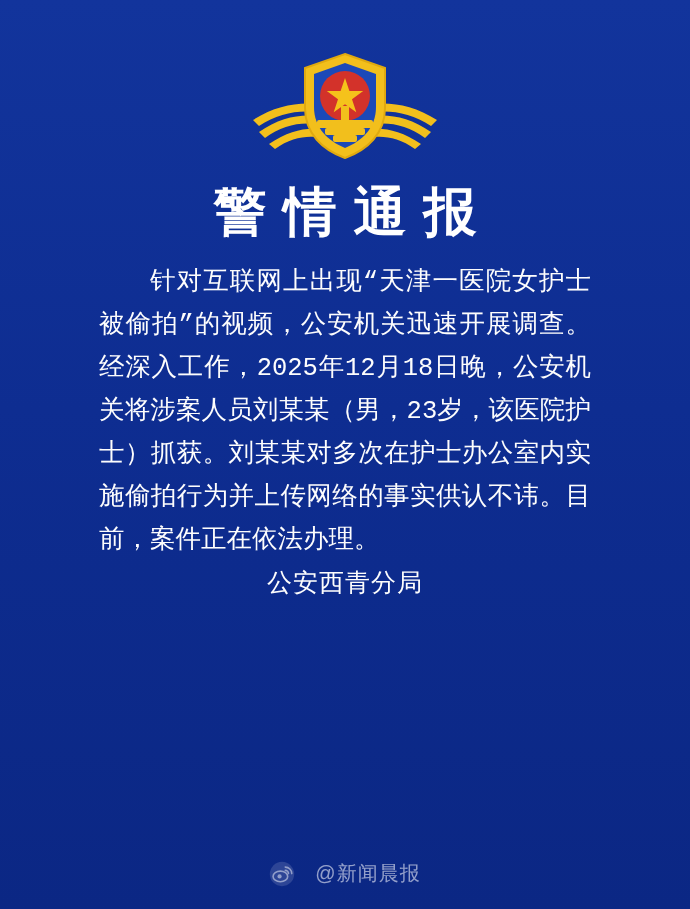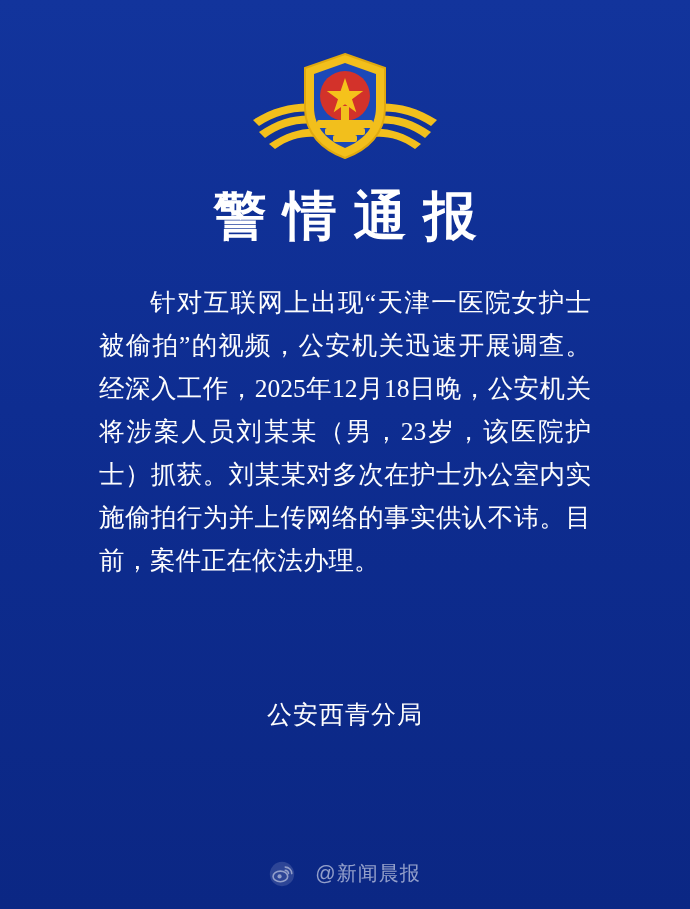--- a/index.html
+++ b/index.html
@@ -34,46 +34,45 @@
   }
   .emblem-svg { display: block; width: 200px; height: 118px; }
 
   
   .title {
     margin-top: 22px;
     font-size: 53px;
     letter-spacing: 17px;
     text-indent: 17px;
     font-weight: 700;
-    font-family: Liberation Serif, serif;
+    font-family: Liberation Mono, monospace;
     color: #ffffff;
     text-align: center;
     line-height: 1.15;
   }
 
   
   .body-text {
-    margin-top: 34px;
+    margin-top: 14px;
     width: 492px;
     font-size: 25.5px;
     line-height: 43px;
     text-align: justify;
     text-justify: inter-ideograph;
     color: #fdfdfd;
-    font-family: Liberation Serif, serif;
+    font-family: Liberation Mono, monospace;
   }
   .body-text p {
     margin: 0;
     text-indent: 2em;
   }
 
   
   .signature {
     width: 492px;
-    margin-top: 112px;
     text-align: center;
     font-size: 25px;
     line-height: 42px;
     color: #fdfdfd;
   }
   .signature .org { letter-spacing: 1px; }
   .signature .date { letter-spacing: 0.5px; }
 
   
   .watermark {

